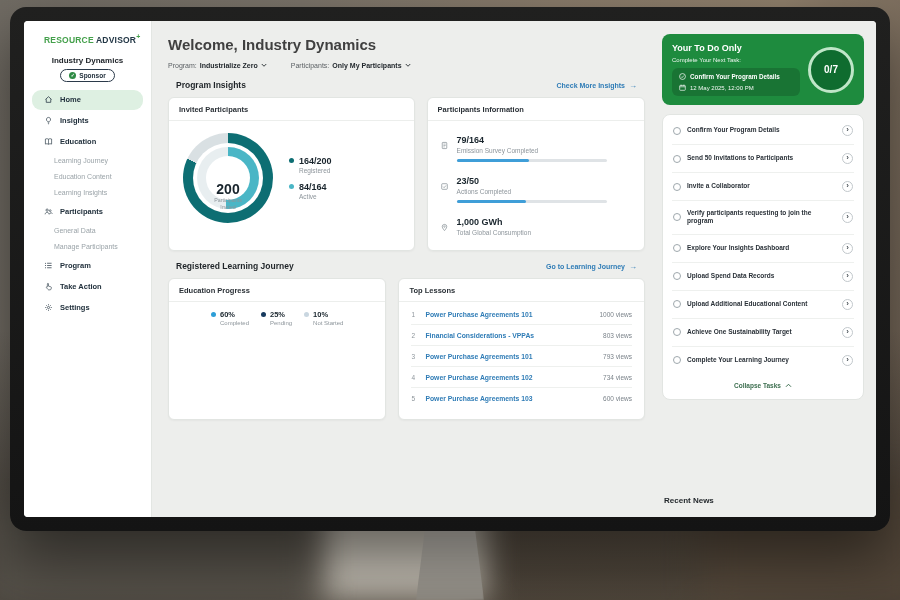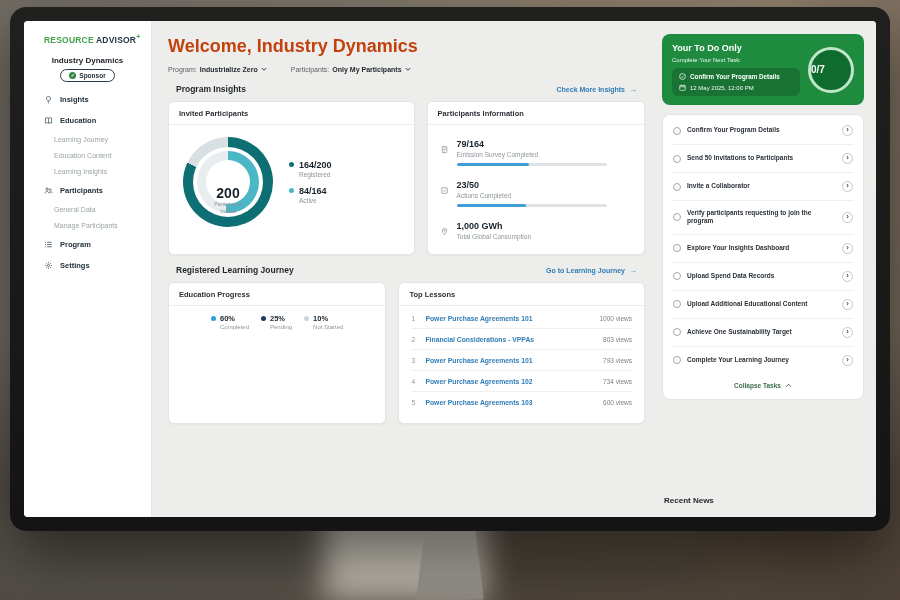--- a/index.html
+++ b/index.html
@@ -36,21 +36,21 @@
   .nav { margin-top:4px; }
   .nav-item { display:flex; align-items:center; gap:7px; padding:5.5px 10px 5.5px 12px; margin:1px 8px;
     font-size:7.5px; font-weight:700; color:#21303c; cursor:pointer; border-radius:9px; }
   .nav-item.active { background:#def0e2; }
   .nav-ico { display:flex; color:#2a3a46; flex:none; }
   .nav-ico svg { width:9px; height:9px; }
   .nav-sub { padding:4.5px 10px 4.5px 30px; font-size:7px; font-weight:500; color:#9aa3a8; cursor:pointer; }
 
   
   .main { flex:1; min-width:0; padding:13px 13px 10px 16px; background:#edeeec; }
-  .page-title { font-size:18px; font-weight:700; color:#c2410c; margin:2px 0 9px; }
+  .page-title { font-size:15px; font-weight:700; color:#404040; margin:2px 0 9px; }
   .filters { display:flex; gap:24px; font-size:7px; margin-bottom:11px; align-items:center; }
   .filter { display:flex; align-items:center; cursor:pointer; }
   .f-label { color:#5a5f63; }
   .f-value { font-weight:700; color:#23292e; margin-left:3px; }
   .chev { display:flex; margin-left:3px; color:#23292e; }
   .chev svg { width:6px; height:5px; }
   .sec-row { display:flex; justify-content:space-between; align-items:center; margin:6px 8px 7px; }
   .sec-title { font-size:8.5px; font-weight:700; color:#1f2428; }
   .sec-link { display:flex; align-items:center; gap:4px; color:#2f7cb6; font-size:7px; font-weight:700; cursor:pointer; text-decoration:none; }
   .arrow { font-size:8px; }
@@ -115,21 +115,21 @@
   .green-card { background:#1e8b3e; border-radius:8px; padding:9px 10px; color:#fff; display:flex; gap:8px; }
   .gc-left { flex:1; min-width:0; }
   .gc-title { font-size:9px; font-weight:700; }
   .gc-sub { font-size:6px; opacity:.92; margin:4px 0 5px; }
   .gc-pill { background:rgba(0,0,0,.16); border-radius:6px; padding:5px 7px; }
   .gc-task { display:flex; align-items:center; gap:4px; font-size:6.3px; font-weight:700; }
   .gc-time { display:flex; align-items:center; gap:4px; font-size:6px; opacity:.95; margin-top:4px; }
   .gc-ico { display:flex; flex:none; }
   .gc-ico svg { width:7px; height:7px; }
   .gc-progress { width:46px; height:46px; border-radius:50%; background:#0f6c2f; border:3.5px solid #bfe6c8;
-    display:flex; align-items:center; justify-content:flex-start; flex:none; align-self:center;
+    display:flex; align-items:center; justify-content:center; flex:none; align-self:center;
     font-size:10px; font-weight:700; color:#fff; }
   .tasks-card { background:#fff; border:1px solid #e2e5e2; border-radius:8px; padding:2px 9px; margin-top:9px; }
   .task { display:flex; align-items:center; gap:6px; padding:8px 1px; border-bottom:1px solid #eef0ee;
     font-size:6.5px; font-weight:700; color:#2a3138; cursor:pointer; }
   .task-label { flex:1; line-height:1.3; }
   .task-check { width:8px; height:8px; border:1.2px solid #9fa8ad; border-radius:50%; flex:none; cursor:pointer; }
   .task-go { width:11px; height:11px; border:1px solid #c2c8cc; border-radius:50%; display:flex; align-items:center;
     justify-content:center; font-size:8px; color:#4a5258; flex:none; line-height:1; padding-bottom:1px; }
   .collapse { display:flex; justify-content:center; align-items:center; gap:4px; padding:8px 0;
     font-size:6.5px; font-weight:700; color:#3c6e4f; cursor:pointer; }
@@ -154,20 +154,28 @@
           <span class="logo-dark">ADVISOR</span><span class="logo-plus">+</span>
         </div>
         <div class="org">Industry Dynamics</div>
         <div class="badge-row">
           <div class="badge">
             <span class="badge-ico">✓</span>
             <span>Sponsor</span>
           </div>
         </div>
         <nav class="nav">
+          <div class="nav-item active">
+            <span class="nav-ico">
+                <svg viewBox="0 0 16 16">
+                  <path d="M2.5 8 8 3l5.5 5M4 7.5V13h8V7.5" fill="none" stroke="currentColor" stroke-width="1.4"></path>
+                </svg>
+              </span>
+            <span>Home</span>
+          </div>
           <div class="nav-item">
             <span class="nav-ico">
                 <svg viewBox="0 0 16 16">
                   <path d="M8 2.5a3.7 3.7 0 0 1 2 6.8c-.5.4-.7.8-.7 1.2H6.7c0-.4-.2-.8-.7-1.2A3.7 3.7 0 0 1 8 2.5Z" fill="none" stroke="currentColor" stroke-width="1.2"></path>
                   <path d="M6.7 12.4h2.6M7.2 13.9h1.6" stroke="currentColor" stroke-width="1.1"></path>
                 </svg>
               </span>
             <span>Insights</span>
           </div>
           <div class="nav-item">
@@ -197,20 +205,28 @@
           <div class="nav-item">
             <span class="nav-ico">
                 <svg viewBox="0 0 16 16">
                   <path d="M5.5 4h8M5.5 8h8M5.5 12h8" stroke="currentColor" stroke-width="1.3"></path>
                   <circle cx="2.8" cy="4" r=".9" fill="currentColor"></circle>
                   <circle cx="2.8" cy="8" r=".9" fill="currentColor"></circle>
                   <circle cx="2.8" cy="12" r=".9" fill="currentColor"></circle>
                 </svg>
               </span>
             <span>Program</span>
+          </div>
+          <div class="nav-item">
+            <span class="nav-ico">
+                <svg viewBox="0 0 16 16">
+                  <path d="M6 8.5V3.4a1 1 0 0 1 2 0V7.4l3.9 1c.9.3 1.4 1 1.2 1.9l-.5 2.2c-.2.9-.9 1.5-1.9 1.5H8.6c-.6 0-1.2-.3-1.6-.8L4.3 10c-.5-.6-.2-1.4.5-1.6.4-.1.9 0 1.2.4Z" fill="none" stroke="currentColor" stroke-width="1.1"></path>
+                </svg>
+              </span>
+            <span>Take Action</span>
           </div>
           <div class="nav-item">
             <span class="nav-ico">
                 <svg viewBox="0 0 16 16">
                   <circle cx="8" cy="8" r="2" fill="none" stroke="currentColor" stroke-width="1.2"></circle>
                   <path d="M8 2v2M8 12v2M2 8h2M12 8h2M3.8 3.8l1.4 1.4M10.8 10.8l1.4 1.4M12.2 3.8l-1.4 1.4M5.2 10.8l-1.4 1.4" stroke="currentColor" stroke-width="1.2"></path>
                 </svg>
               </span>
             <span>Settings</span>
           </div>

